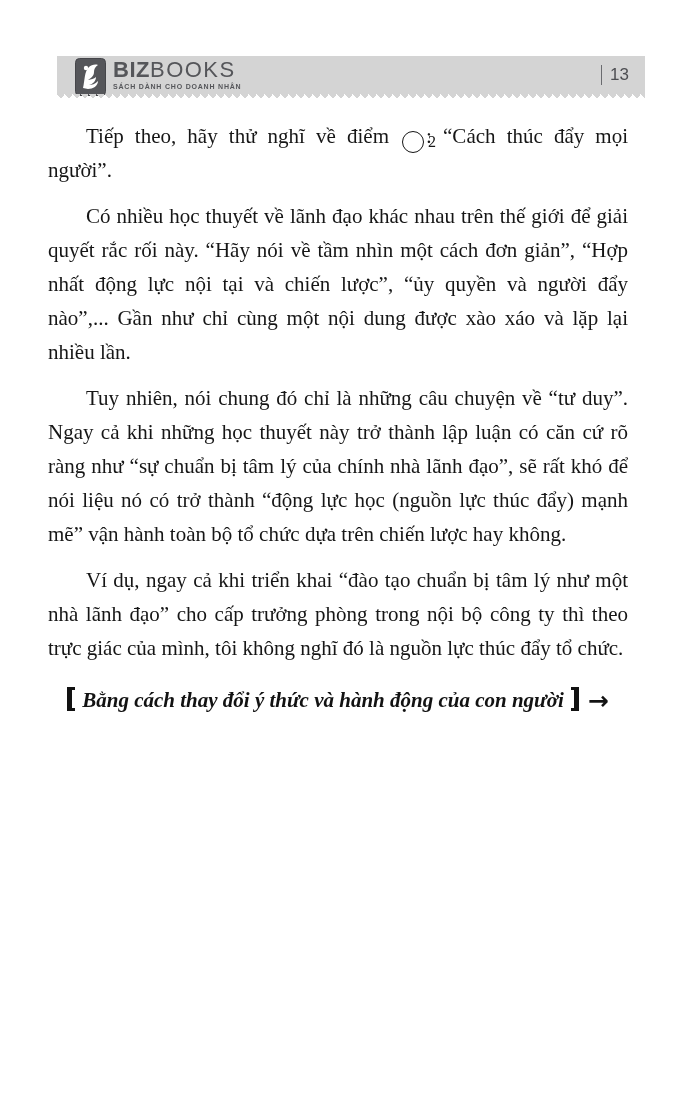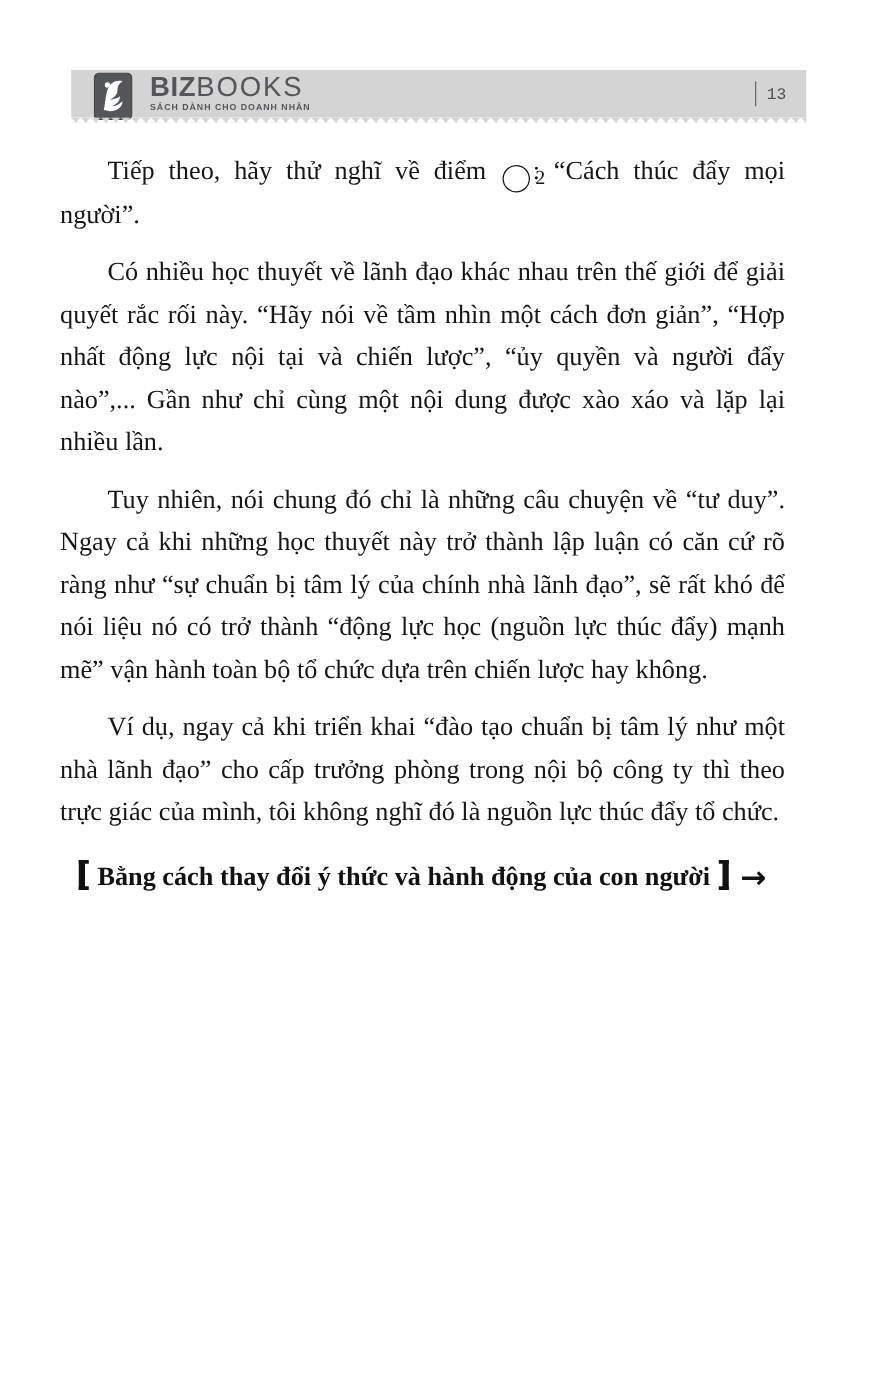--- a/index.html
+++ b/index.html
@@ -17,36 +17,36 @@
     background:#d4d4d4;
     display:flex;align-items:center;justify-content:space-between;
     padding:0;box-sizing:border-box;
   }
   .zigzag{
     position:absolute;left:57px;top:94px;width:588px;height:4px;
     background:conic-gradient(from 315deg at 50% 100%, #d4d4d4 90deg, transparent 0) 0 0/8px 4px repeat-x;
   }
   .brand{display:flex;align-items:flex-start;margin-left:18px;margin-top:6px;}
   .badge{width:31px;height:38px;flex:0 0 auto;margin-top:-2px;}
-  .brand-text{margin-left:14px;display:flex;flex-direction:column;}
+  .brand-text{margin-left:7px;display:flex;flex-direction:column;}
   .wordmark{
     font-family:"Liberation Sans","DejaVu Sans",sans-serif;
     font-size:22px;line-height:20px;color:#55565a;letter-spacing:0.5px;
   }
   .wordmark .wm-bold{font-weight:700;}
   .wordmark .wm-light{font-weight:400;letter-spacing:1.5px;}
   .tagline{
     font-family:"Liberation Sans","DejaVu Sans",sans-serif;
     font-size:7px;font-weight:700;color:#55565a;letter-spacing:0.8px;
     margin-top:3px;
   }
   .pageno{
     display:flex;align-items:center;margin-right:16px;
-    font-family:Liberation Mono, monospace;
-    font-size:13px;color:#4d4e52;
+    font-family:Liberation Sans, sans-serif;
+    font-size:17px;color:#4d4e52;
   }
   .pageno .pipe{
     display:inline-block;width:1.5px;height:20px;background:#6a6b6f;
     margin-right:8px;
   }
 
   
   .content{
     position:absolute;left:48px;top:119px;width:580px;
     font-size:21px;line-height:34px;color:#161616;
@@ -60,21 +60,21 @@
     vertical-align:-4px;margin:0 2px;box-sizing:border-box;
   }
   .circled .cnum{font-size:16px;line-height:1;}
 
   
   .heading{
     margin:16px 0 19px 0;
     text-align:center;font-weight:bold;line-height:38px;text-indent:0;
     color:#121212;
   }
-  .hline{white-space:nowrap;}
+  .hline{white-space:nowrap;font-style:italic;}
   .lb,.rb{
     display:inline-block;width:8px;height:24px;box-sizing:border-box;
     vertical-align:-4px;
   }
   .lb{border-left:5px solid #121212;border-top:3px solid #121212;border-bottom:3px solid #121212;margin-right:7px;}
   .rb{border-right:5px solid #121212;border-top:3px solid #121212;border-bottom:3px solid #121212;margin-left:7px;}
   .arrow{
     font-family:"DejaVu Sans","Liberation Sans",sans-serif;
     font-weight:bold;font-size:25px;margin-left:9px;vertical-align:-2px;
   }

